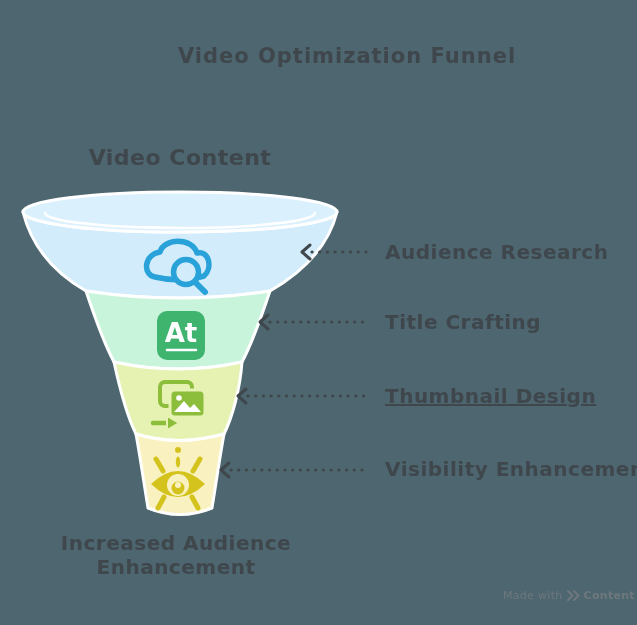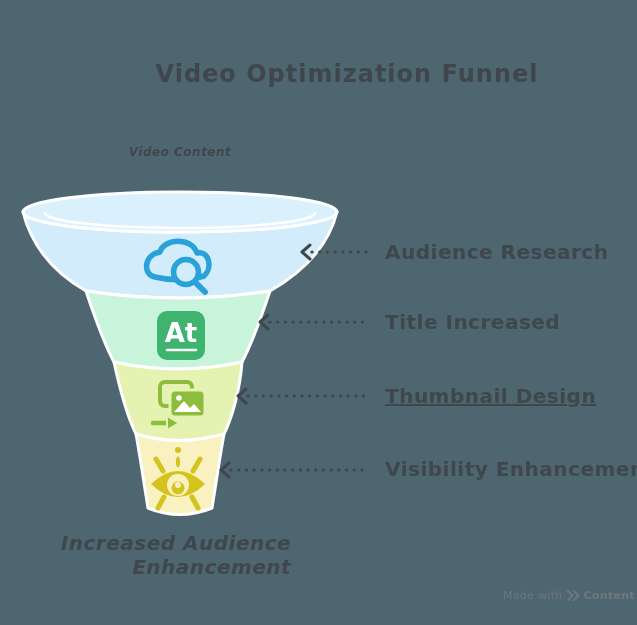--- a/index.html
+++ b/index.html
@@ -1,24 +1,24 @@
 <!DOCTYPE html>
 <html><head>
 <meta charset="utf-8">
 <style>
   html,body{margin:0;padding:0;}
   body{width:637px;height:625px;overflow:hidden;position:relative;
        font-family:"DejaVu Sans","Liberation Sans",sans-serif;}
   .stage-canvas{position:absolute;left:0;top:0;width:637px;height:625px;background:#4d6670;}
   svg.art{position:absolute;left:0;top:0;}
   .txt{position:absolute;color:#3f474c;font-weight:bold;letter-spacing:.5px;white-space:nowrap;}
-  .page-title{top:60px;left:347px;transform:translateX(-50%);font-size:24px;letter-spacing:1px;}
-  .top-label{top:145px;left:180px;transform:translateX(-50%);font-size:12px;font-style:italic;}
+  .page-title{top:44px;left:347px;transform:translateX(-50%);font-size:21px;letter-spacing:1px;}
+  .top-label{top:145px;left:180px;transform:translateX(-50%);font-size:22px;}
   .bottom-label{top:531px;left:176px;transform:translateX(-50%);font-size:20px;
-                text-align:right;line-height:24px;font-style:italic;}
+                text-align:center;line-height:24px;}
   .stage-label{font-size:20px;}
   .lbl-0{top:240px;left:385px;}
   .lbl-1{top:310px;left:385px;}
   .lbl-2{top:384px;left:385px;text-decoration:underline;}
   .lbl-3{top:457px;left:385px;}
   .watermark{position:absolute;top:589px;left:503px;display:flex;align-items:center;gap:4px;
              color:#6e787d;font-size:11px;letter-spacing:.3px;}
   .watermark .brand{font-weight:600;}
 </style>
 </head>
@@ -80,21 +80,21 @@
       <line x1="231" y1="470" x2="366" y2="470" stroke-width="3.2" stroke-linecap="round" stroke-dasharray="0.1 7.6" stroke="#3f474c"></line>
       <path d="M 229 463 L 221 470 L 229 477" stroke-width="3" stroke-linecap="round" stroke-linejoin="round" stroke="#3f474c"></path>
     </g>
   </svg>
 
   <div class="txt page-title">Video Optimization Funnel</div>
 
   <div class="txt top-label">Video Content</div>
 
   <div class="txt stage-label lbl-0">Audience Research</div>
-  <div class="txt stage-label lbl-1">Title Increased</div>
+  <div class="txt stage-label lbl-1">Title Crafting</div>
   <div class="txt stage-label lbl-2">Thumbnail Design</div>
   <div class="txt stage-label lbl-3">Visibility Enhancement</div>
 
   <div class="txt bottom-label">
     <div>Increased Audience</div>
     <div>Enhancement</div>
   </div>
 
   <div class="watermark">
     <span>Made with</span>

